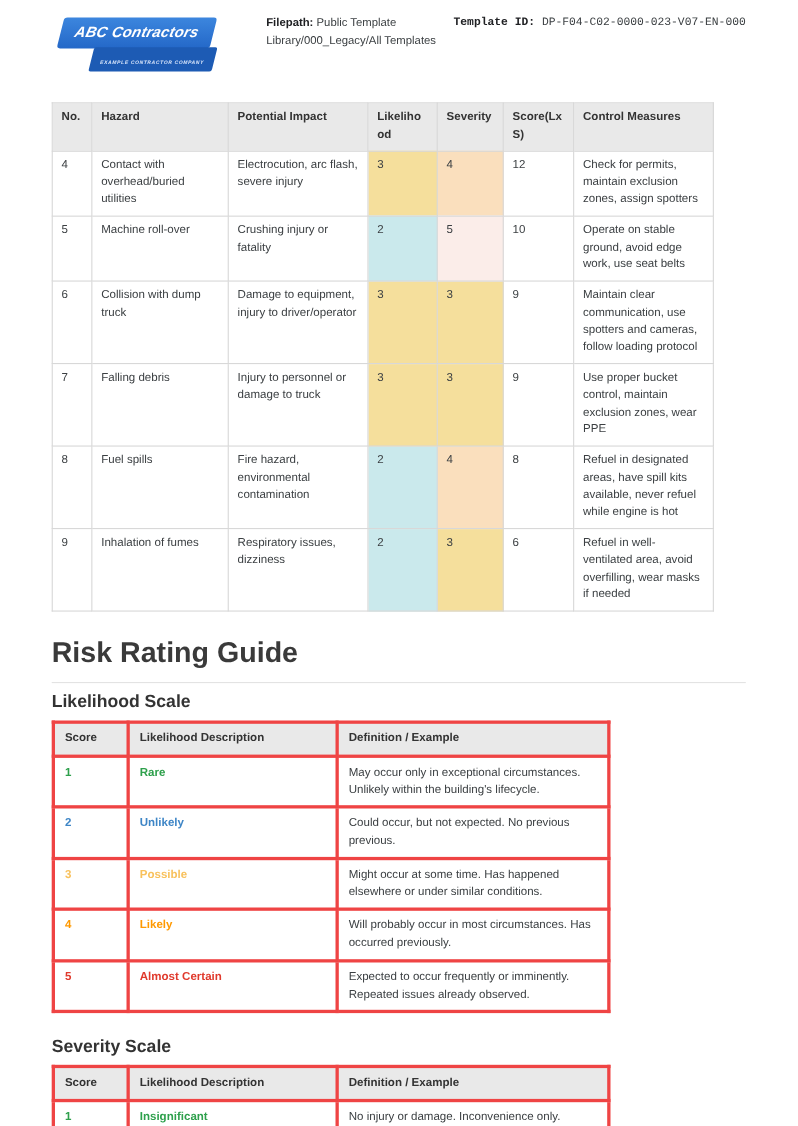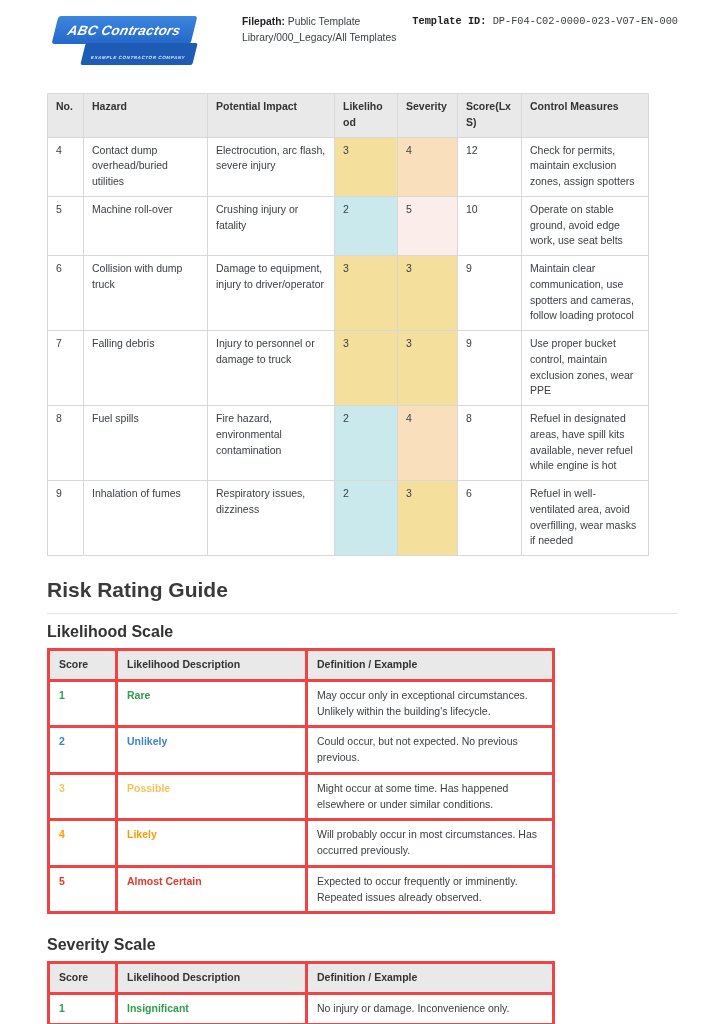--- a/index.html
+++ b/index.html
@@ -32,21 +32,21 @@
   table { border-collapse:collapse; table-layout:fixed;border-radius:20px; }
   .hazard-table { width:601px; margin-top:16px; }
   .hazard-table th, .hazard-table td {
     border:1px solid #D8D8D8; padding:5px 8px 6px 8px; vertical-align:top;
     font-size:10.5px; line-height:1.5; text-align:left; word-wrap:break-word;
   }
   .hazard-table th { background:#E9E9E9; font-weight:700; color:#333; }
   .hazard-table td { color:#3C4043; }
 
   
-  .guide-title { margin-top:22px; font-size:21px; font-weight:700; color:#3A3A3A; }
+  .guide-title { margin-top:22px; font-size:26px; font-weight:700; color:#3A3A3A; }
   .guide-divider { border:none; border-top:1px solid #E3E3E3; margin-top:11px; }
   .scale-label { font-size:16px; font-weight:700; color:#333; margin:9px 0 7px 0; }
   .scale-label.second { margin-top:22px; }
   .scale-table { width:505px; }
   .scale-table th, .scale-table td {
     border:3px solid #ef4444; padding:6px 9px; vertical-align:top;
     font-size:10.5px; line-height:1.5; text-align:left; word-wrap:break-word;
   }
   .scale-table th { background:#E9E9E9; font-weight:700; color:#333; }
   .scale-table .score, .scale-table .desc { font-weight:700; }
@@ -96,21 +96,21 @@
         <th>Potential Impact</th>
         <th>Likelihood</th>
         <th>Severity</th>
         <th>Score(LxS)</th>
         <th>Control Measures</th>
       </tr>
     </thead>
     <tbody>
       <tr>
         <td>4</td>
-        <td>Contact dump overhead/buried utilities</td>
+        <td>Contact with overhead/buried utilities</td>
         <td>Electrocution, arc flash, severe injury</td>
         <td style="background-color: rgb(245, 223, 156);">3</td>
         <td style="background-color: rgb(250, 223, 189);">4</td>
         <td>12</td>
         <td>Check for permits, maintain exclusion zones, assign spotters</td>
       </tr>
       <tr>
         <td>5</td>
         <td>Machine roll-over</td>
         <td>Crushing injury or fatality</td>

